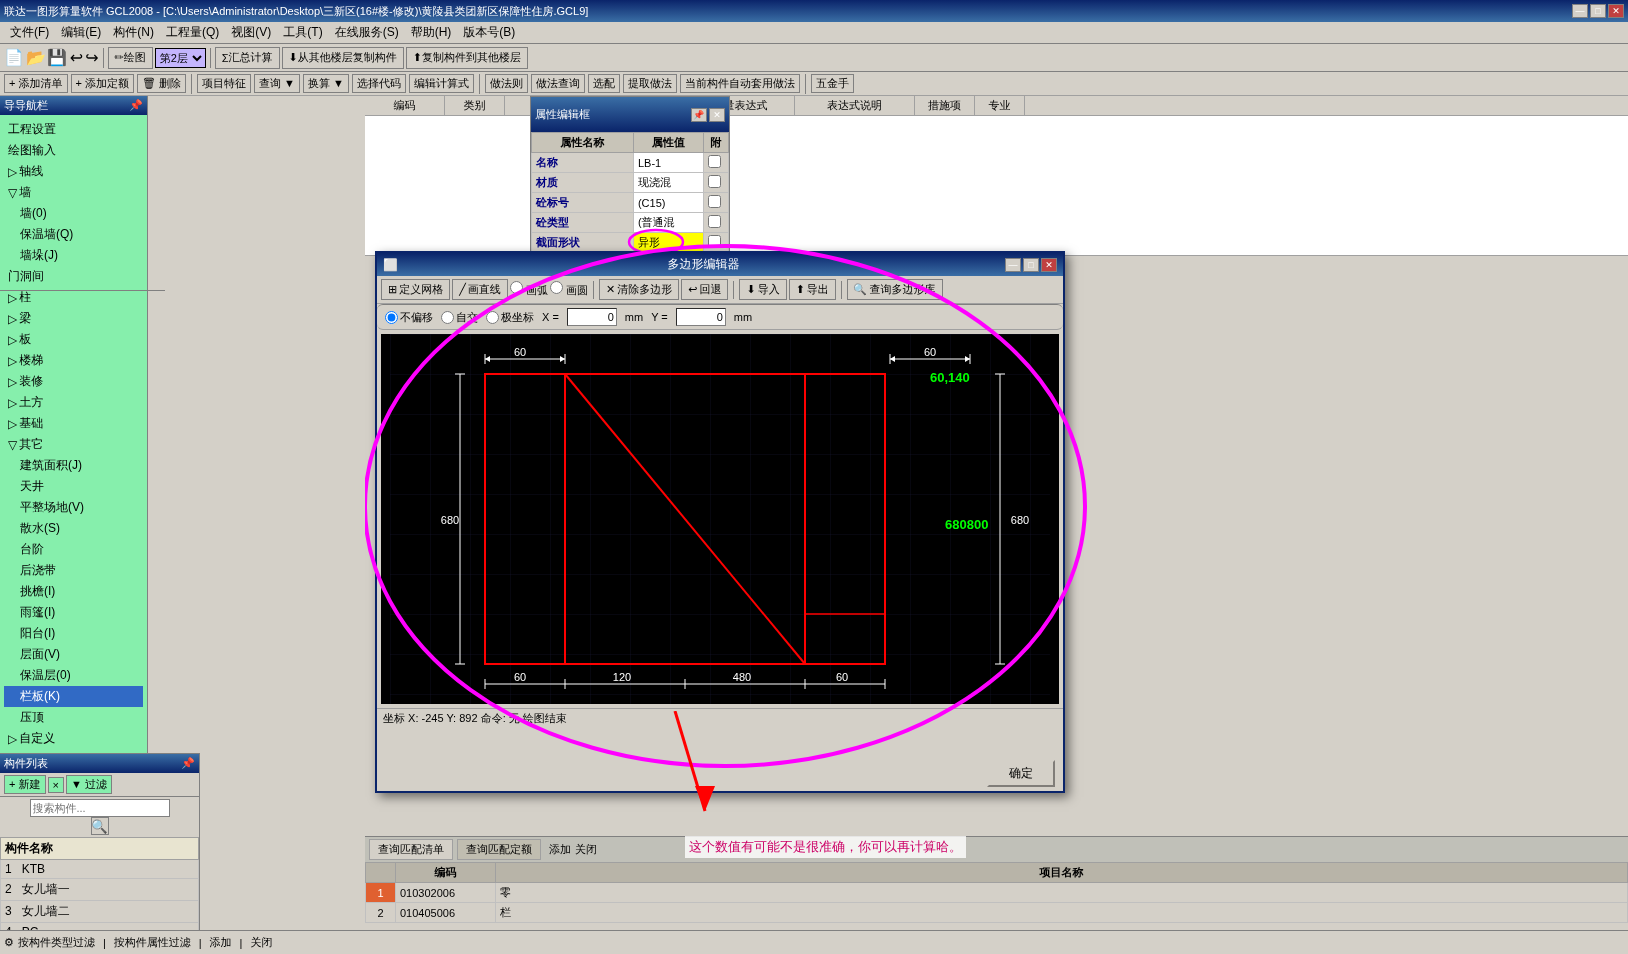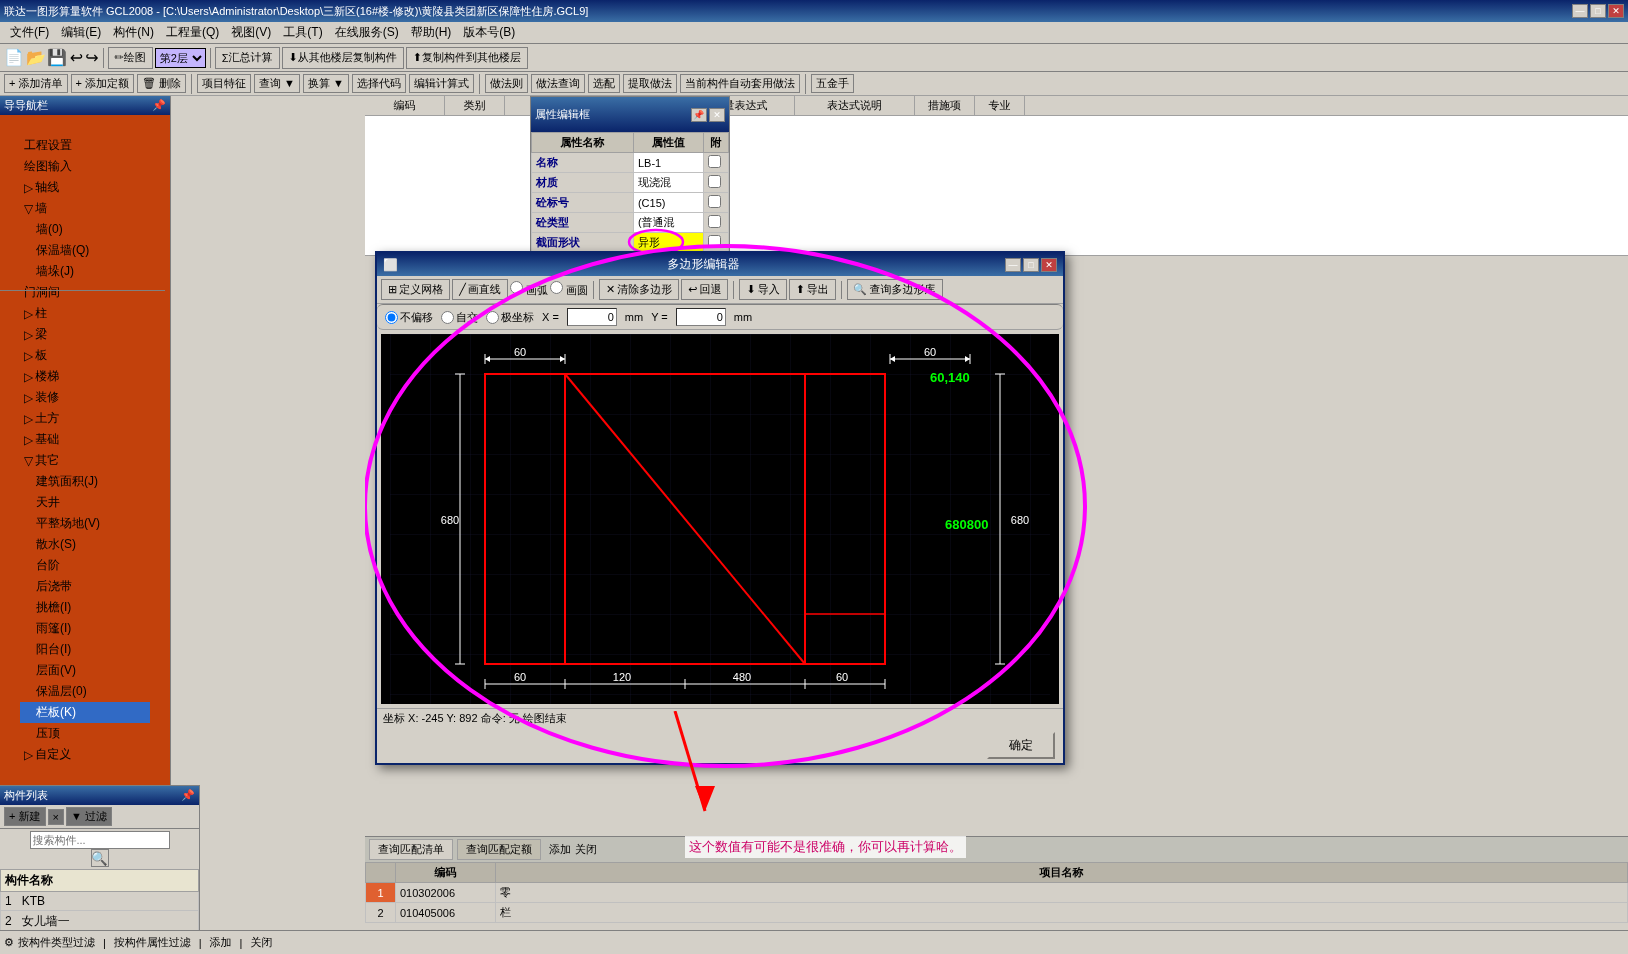--- a/index.html
+++ b/index.html
@@ -13,44 +13,44 @@
     
     .menu-bar { background: #d4d0c8; height: 22px; display: flex; align-items: center; padding: 0 4px; border-bottom: 1px solid #808080; font-size: 12px; }
     .menu-item { padding: 2px 6px; cursor: pointer; }
 
     
     .toolbar { background: #d4d0c8; height: 28px; display: flex; align-items: center; padding: 2px 4px; border-bottom: 1px solid #808080; gap: 2px; }
     .toolbar-btn { background: #d4d0c8; border: 1px solid #808080; padding: 2px 6px; font-size: 11px; cursor: pointer; height: 22px; display: flex; align-items: center; white-space: nowrap; }
     .toolbar-separator { width: 1px; height: 20px; background: #808080; margin: 0 2px; }
     .toolbar-select { height: 20px; font-size: 11px; border: 1px solid #000000; background: #c4b5fd; }
     .panel-header { background: linear-gradient(to bottom, #3a6ea5, #0a246a); color: white; font-size: 11px; padding: 2px 4px; display: flex; align-items: center; justify-content: space-between; }
-    .nav-tree { padding: 20px; font-size: 12px; flex: 1; overflow-y: auto; }
+    .nav-tree { padding: 4px; font-size: 12px; flex: 1; overflow-y: auto; }
     .nav-item { padding: 2px 4px; cursor: pointer; display: flex; align-items: center; gap: 2px; }
     .nav-item.selected { background: #316ac5; color: white; }
     .nav-indent { padding-left: 16px; }
     .mid-toolbar { display: flex; align-items: center; gap: 2px; padding: 2px 4px; background: #d4d0c8; border-bottom: 1px solid #808080; }
-    .mid-toolbar-btn { font-size: 11px; padding: 1px 4px; background: #737373; border: 1px solid #808080; cursor: pointer; }
+    .mid-toolbar-btn { font-size: 11px; padding: 1px 4px; background: #86efac; border: 1px solid #808080; cursor: pointer; }
     .search-box { width: 140px; height: 18px; border: 1px solid #808080; font-size: 11px; padding: 0 2px; }
     .search-btn { width: 18px; height: 18px; background: #d4d0c8; border: 1px solid #808080; cursor: pointer; display: flex; align-items: center; justify-content: center; }
     .comp-table { width: 100%; font-size: 12px; border-collapse: collapse; }
     .comp-table th { background: #e8e4d0; border: 1px solid #a0a0a0; padding: 2px 4px; text-align: left; font-family: Liberation Serif, serif; }
     .comp-table td { border: 1px solid #c0c0c0; padding: 2px 4px; }
     .props-header { background: linear-gradient(to bottom, #3a6ea5, #0a246a); color: white; font-size: 11px; padding: 10px 4px; display: flex; align-items: center; justify-content: space-between; }
     .props-table { width: 100%; font-size: 11px; border-collapse: collapse; }
     .props-table th { background: #c8c4b8; padding: 2px 4px; border: 1px solid #a0a0a0; font-weight: bold; }
     .props-table td { border: 1px solid #c0c0c0; padding: 2px 4px; }
     .props-label { color: #000080; font-weight: bold; }
     .props-value { background: white; }
     .dialog-title { background: linear-gradient(to bottom, #0a246a, #3a6ea5); color: white; padding: 3px 6px; font-size: 12px; display: flex; align-items: center; justify-content: space-between; }
     .dialog-title-btns { display: flex; gap: 2px; }
     .dialog-toolbar { background: #d4d0c8; padding: 3px 4px; display: flex; align-items: center; gap: 2px; border-bottom: 1px solid #a0a0a0; flex-wrap: wrap; }
     .dialog-btn { background: #d4d0c8; border: 1px solid #808080; padding: 2px 6px; font-size: 11px; cursor: pointer; display: flex; align-items: center; gap: 2px; white-space: nowrap; }
     .dialog-status { background: #d4d0c8; padding: 2px 6px; font-size: 11px; border-top: 1px solid #a0a0a0; }
     .dialog-footer { display: flex; justify-content: flex-end; padding: 4px 8px; gap: 4px; }
-    .dialog-ok-btn { background: #d4d0c8; border: 2px outset #d4d0c8; padding: 3px 20px; font-size: 12px; cursor: pointer; }
+    .dialog-ok-btn { background: #d4d0c8; border: 2px outset #d4d0c8; padding: 3px 20px; font-size: 12px; cursor: pointer; margin-top: 28px; }
 
     
     .coords-bar { display: flex; align-items: center; gap: 8px; padding: 2px 8px; font-size: 11px; border-top: 1px solid #808080; }
     .coord-input { width: 50px; height: 18px; border: 1px inset #808080; background: white; font-size: 11px; text-align: right; padding: 0 2px; }
     .radio-label { font-size: 11px; display: flex; align-items: center; gap: 2px; }
 
     
     ::-webkit-scrollbar { width: 12px; height: 12px; }
     ::-webkit-scrollbar-track { background: #d4d0c8; }
     ::-webkit-scrollbar-thumb { background: #a0a0a0; border: 1px solid #808080; }
@@ -161,21 +161,21 @@
   <button class="third-btn">提取做法</button>
   <button class="third-btn">当前构件自动套用做法</button>
   <div class="toolbar-separator"></div>
   <button class="third-btn">五金手</button>
 </div>
 
 <div class="content-area" style="display:flex; height: calc(954px - 94px);">
 
   <div class="left-column">
 
-    <div style="width:171px; background:#c2410c; border-right:1px solid #808080; flex-shrink:0;">
+    <div style="width:148px; background:#86efac; border-right:1px solid #808080; flex-shrink:0;">
       <div class="panel-header">
         <span>导导航栏</span>
         <span style="cursor:pointer;">📌</span>
       </div>
       <div class="nav-tree">
         <div class="nav-item">工程设置</div>
         <div class="nav-item">绘图输入</div>
         <div class="nav-item">
           <span>▷</span> 轴线
         </div>

